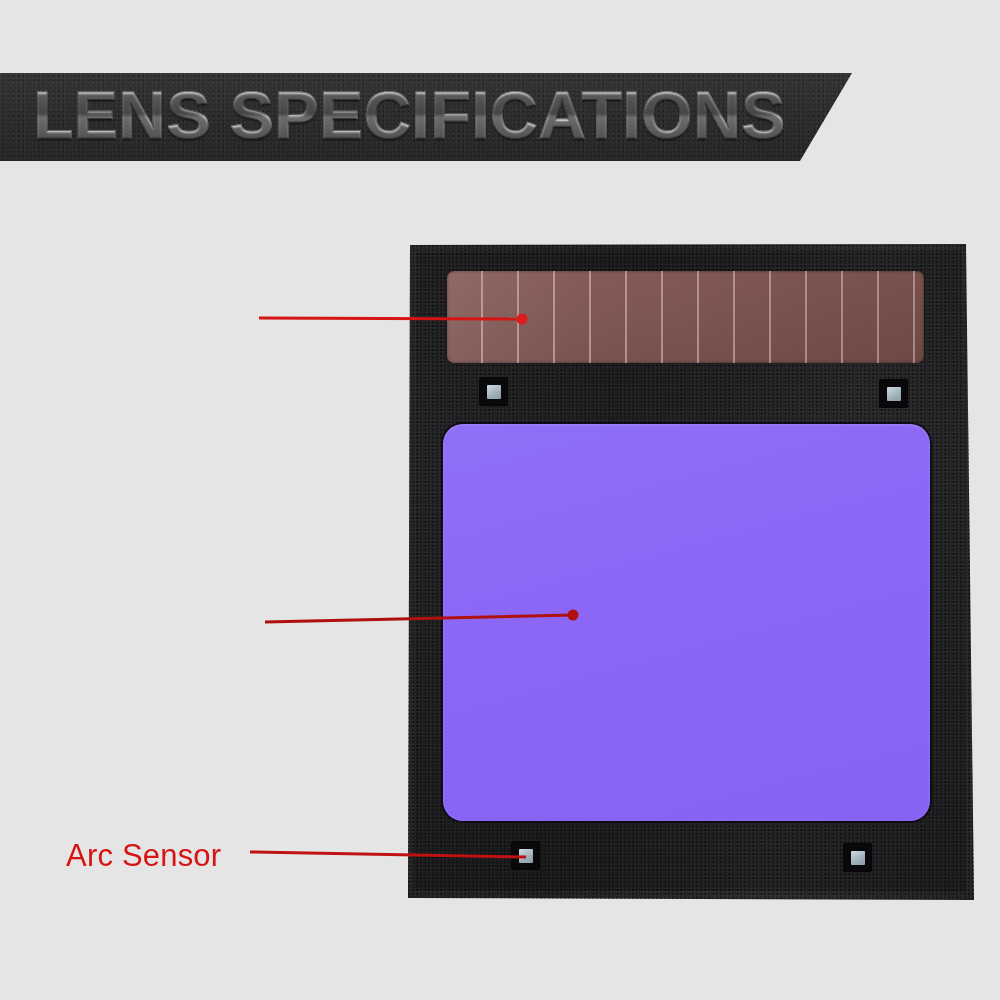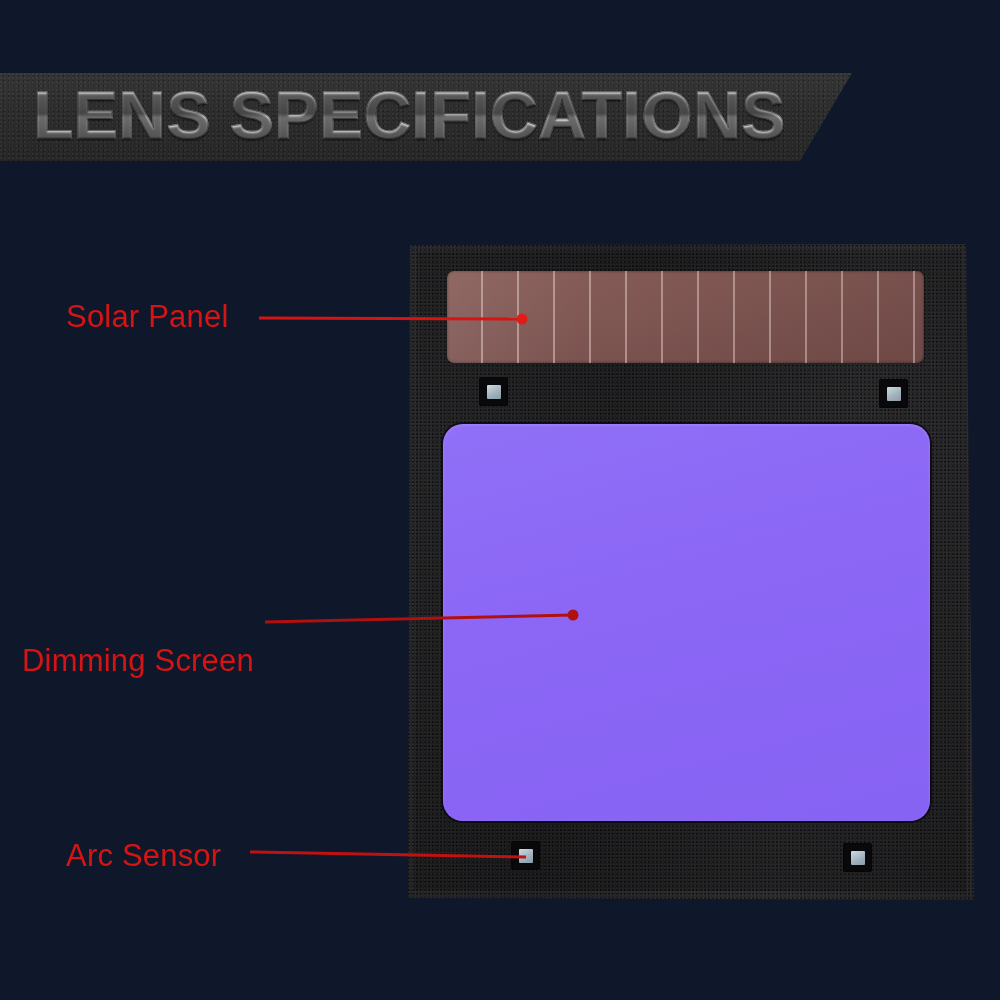--- a/index.html
+++ b/index.html
@@ -8,21 +8,21 @@
   html, body {
     width:1000px; height:1000px;
     background:#ffffff;
     font-family:"Liberation Sans", sans-serif;
     overflow:hidden;
   }
 
   #stage {
     position:relative;
     width:1000px; height:1000px;
-    background:#0f172a;
+    background:#e5e5e5;
   }
 
   
   .banner {
     position:absolute;
     left:0; top:73px;
     width:852px; height:88px;
     background:
       radial-gradient(circle at 20% 30%, rgba(255,255,255,.045) 0 1px, transparent 1px),
       radial-gradient(circle at 70% 65%, rgba(0,0,0,.35) 0 1px, transparent 1px),
@@ -187,20 +187,18 @@
   <svg id="leaders" viewBox="0 0 1000 1000" xmlns="http://www.w3.org/2000/svg">
     <line x1="259" y1="318" x2="522" y2="319" stroke="#d71414" stroke-width="3"></line>
     <circle cx="522" cy="319" r="5.5" fill="#e01b1b"></circle>
 
     <line x1="265" y1="622" x2="573" y2="615" stroke="#b01010" stroke-width="3"></line>
     <circle cx="573" cy="615" r="5.5" fill="#b01010"></circle>
 
     <line x1="250" y1="852" x2="526" y2="857" stroke="#c01212" stroke-width="3"></line>
   </svg>
 
-  <div class="callout-label lbl-solar">Solar Panel</div>
-
-
-  <div class="callout-label lbl-auto-2">Dimming Screen</div>
+
+
 
   <div class="callout-label lbl-arc">Arc Sensor</div>
 
 </div>
 
 </body></html>

